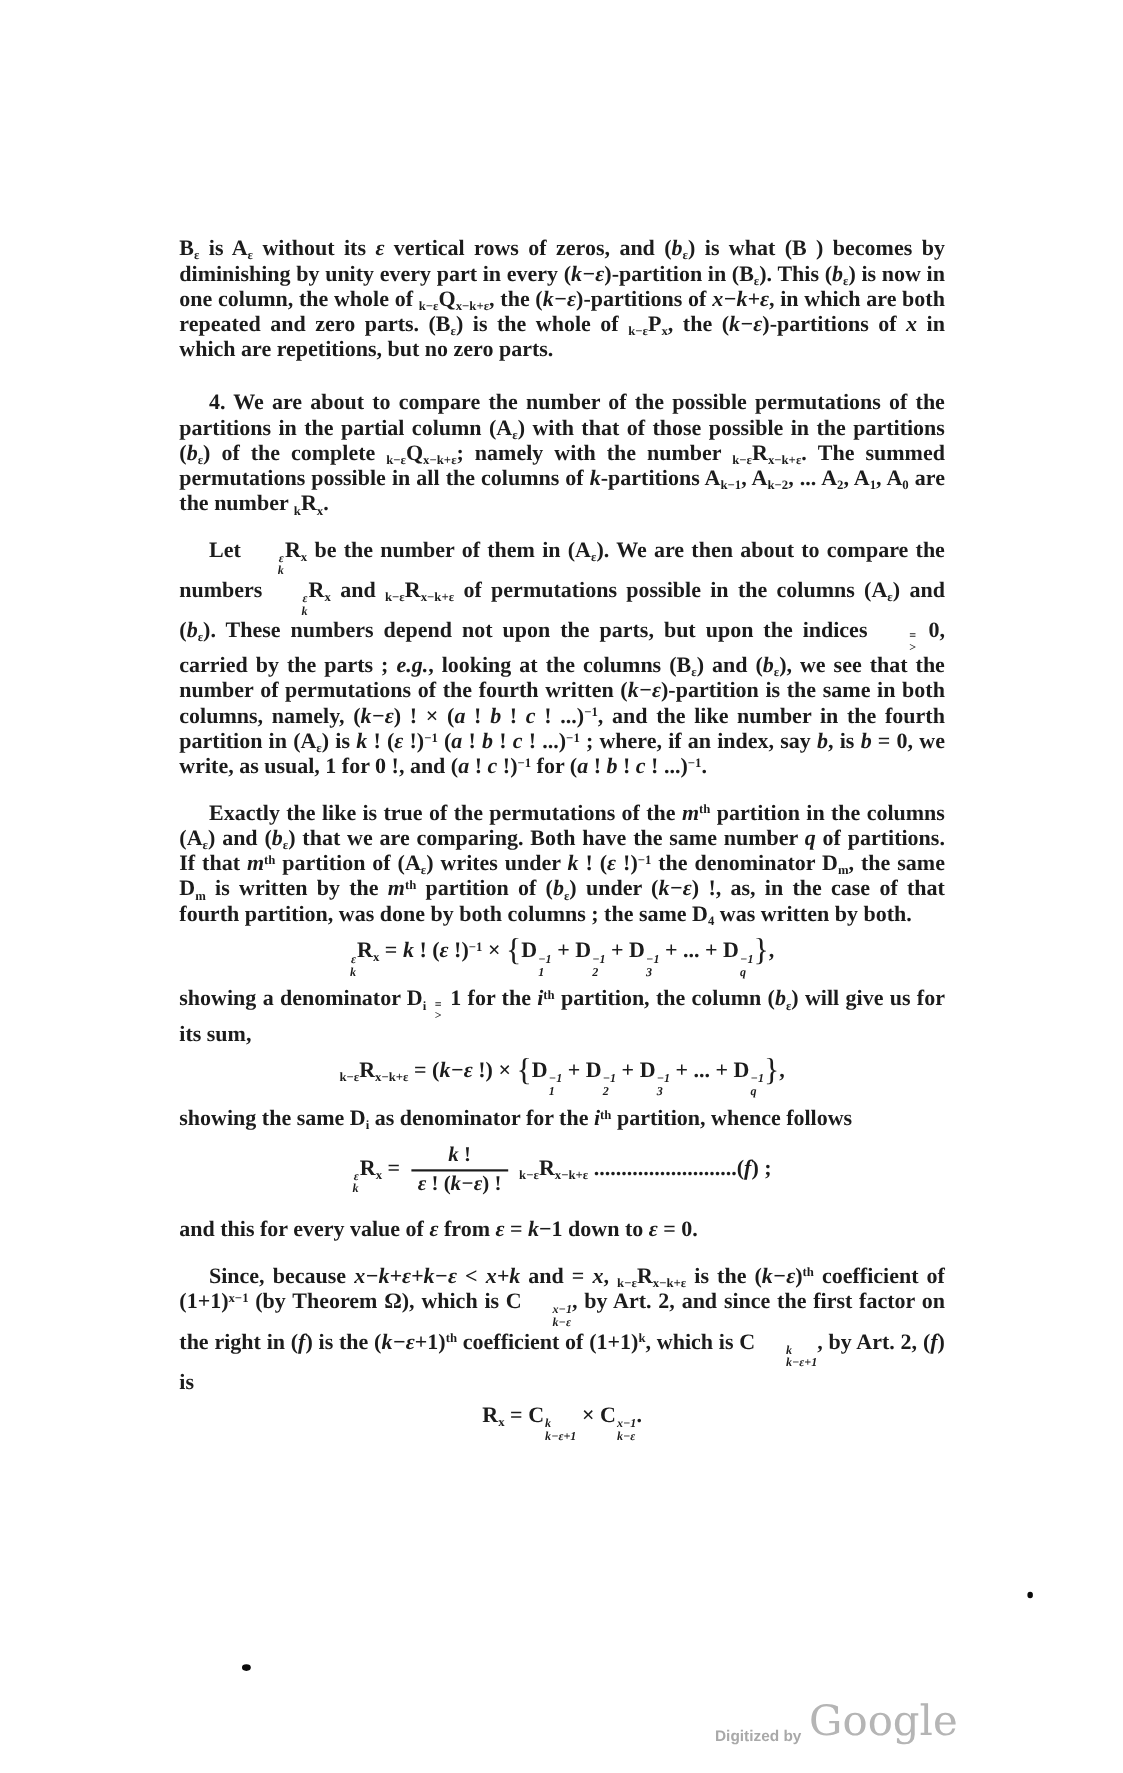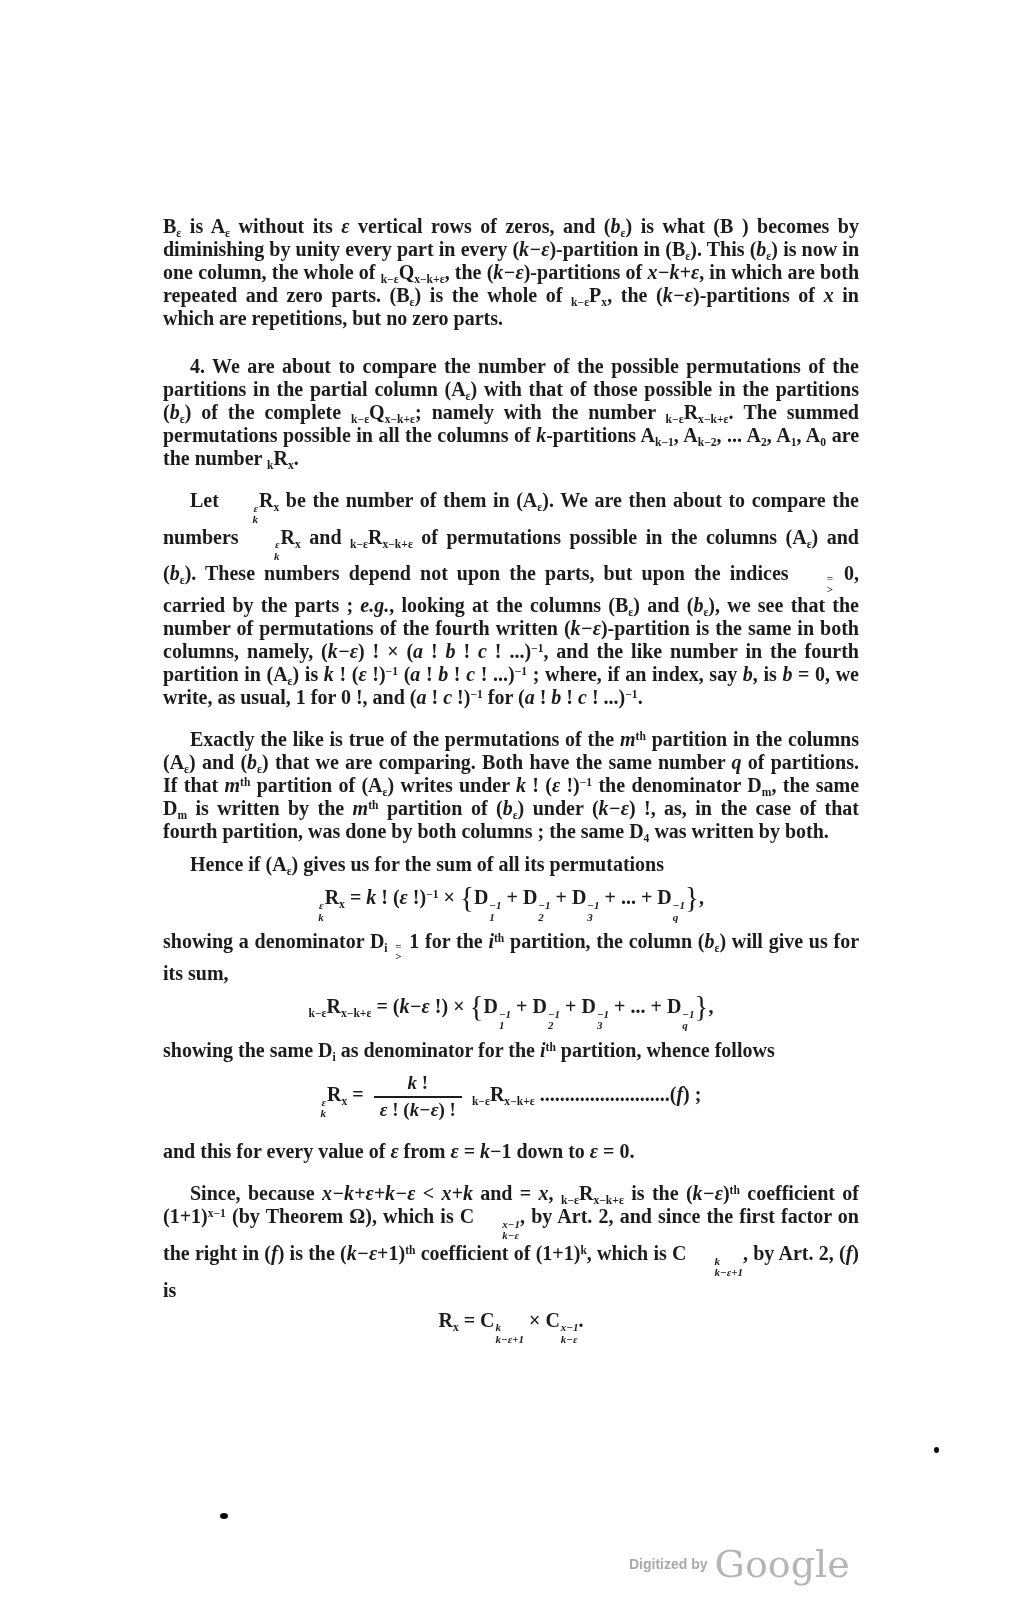--- a/index.html
+++ b/index.html
@@ -71,22 +71,22 @@
   bb { font-size:1.45em; line-height:1; vertical-align:-0.1em; font-weight:normal; }
   
   .speck {
     position:absolute; background:#0a0a0a; border-radius:50%;
   }
   .speck-left  { left:220px; top:1513px; width:8px; height:6px; }
   .speck-right { left:934px; top:1447px; width:5px; height:6px; }
   
   .watermark {
     position:absolute;
-    left:629px; top:1542px;
-    display:flex; align-items:center;
+    left:650px; top:1542px;
+    display:flex; align-items:flex-end;
     white-space:nowrap;
   }
   .wm-prefix {
     font-family:"Liberation Sans","DejaVu Sans",sans-serif;
     font-size:14px; color:var(--wm-text);
     margin-right:7px;
   }
   .wm-logo {
     font-family:"DejaVu Serif","Liberation Serif",serif;
     font-size:38px; color:var(--wm-logo);
@@ -106,21 +106,20 @@
           <su>ε</su>
           <sl>k</sl>
         </stp>R<sub>x</sub> be the number of them in (A<sub>ε</sub>). We are then about to compare the numbers <stp>
           <su>ε</su>
           <sl>k</sl>
         </stp>R<sub>x</sub> and <sub>k−ε</sub>R<sub>x−k+ε</sub> of permutations possible in the columns (A<sub>ε</sub>) and (<i>b</i><sub>ε</sub>). These numbers depend not upon the parts, but upon the indices <geq>
           <su>=</su>
           <sl>&gt;</sl>
         </geq> 0, carried by the parts ; <i>e.g.</i>, looking at the columns (B<sub>ε</sub>) and (<i>b</i><sub>ε</sub>), we see that the number of permutations of the fourth written (<i>k−ε</i>)-partition is the same in both columns, namely, (<i>k−ε</i>) ! × (<i>a</i> ! <i>b</i> ! <i>c</i> ! ...)<sup>−1</sup>, and the like number in the fourth partition in (A<sub>ε</sub>) is <i>k</i> ! (<i>ε</i> !)<sup>−1</sup> (<i>a</i> ! <i>b</i> ! <i>c</i> ! ...)<sup>−1</sup> ; where, if an index, say <i>b</i>, is <i>b</i> = 0, we write, as usual, 1 for 0 !, and (<i>a</i> ! <i>c</i> !)<sup>−1</sup> for (<i>a</i> ! <i>b</i> ! <i>c</i> ! ...)<sup>−1</sup>.</p>
     <p class="para ind mt-sm">Exactly the like is true of the permutations of the <i>m</i><sup>th</sup> partition in the columns (A<sub>ε</sub>) and (<i>b</i><sub>ε</sub>) that we are comparing. Both have the same number <i>q</i> of partitions. If that <i>m</i><sup>th</sup> partition of (A<sub>ε</sub>) writes under <i>k</i> ! (<i>ε</i> !)<sup>−1</sup> the denominator D<sub>m</sub>, the same D<sub>m</sub> is written by the <i>m</i><sup>th</sup> partition of (<i>b</i><sub>ε</sub>) under (<i>k−ε</i>) !, as, in the case of that fourth partition, was done by both columns ; the same D<sub>4</sub> was written by both.</p>
-    <p class="para ind mt-md">Hence if (A<sub>ε</sub>) gives us for the sum of all its permutations</p>
     <div class="formula"><stp>
           <su>ε</su>
           <sl>k</sl>
         </stp>R<sub>x</sub> = <i>k</i> ! (<i>ε</i> !)<sup>−1</sup> × <bb>{</bb>D<st>
           <su>−1</su>
           <sl>1</sl>
         </st> + D<st>
           <su>−1</su>
           <sl>2</sl>
         </st> + D<st>

